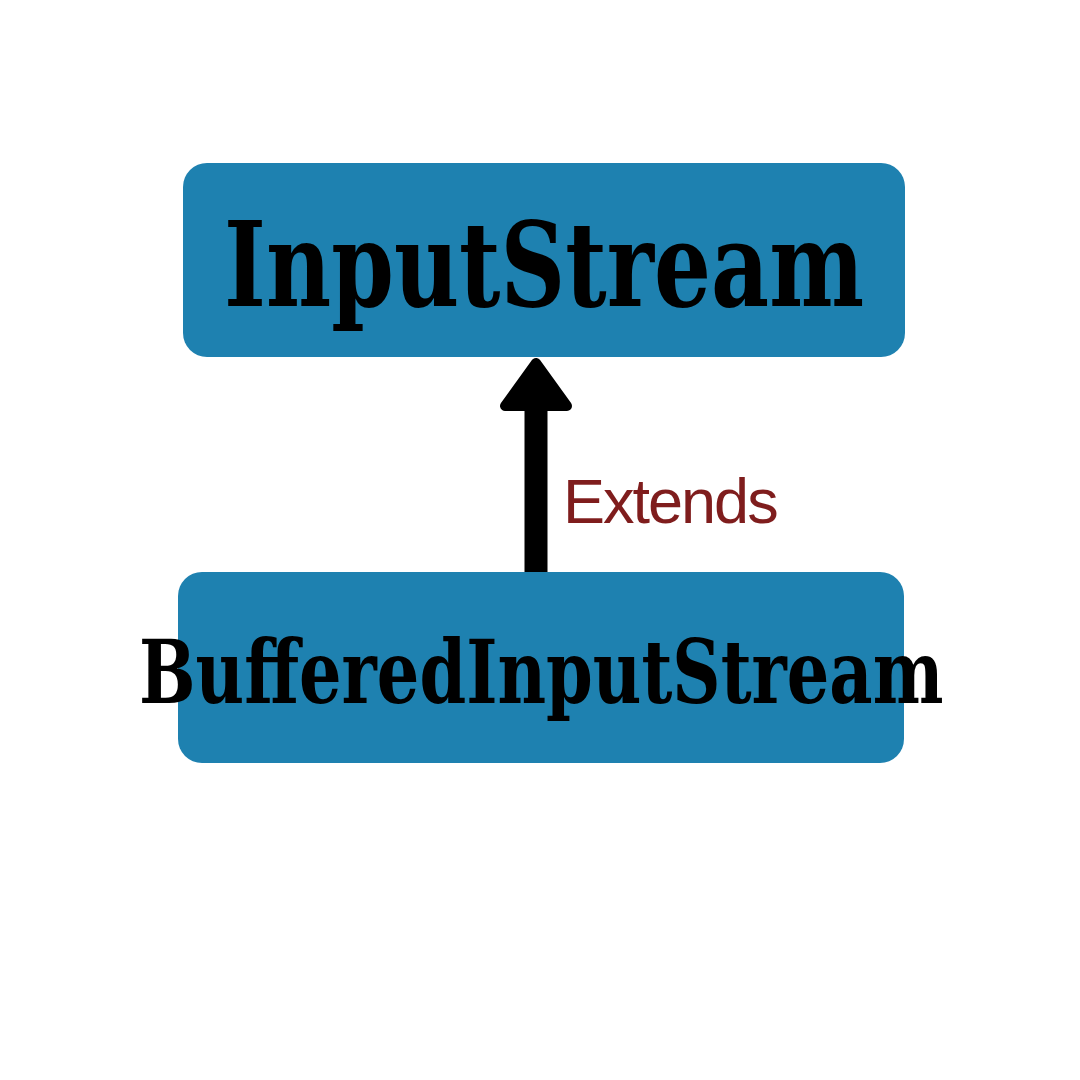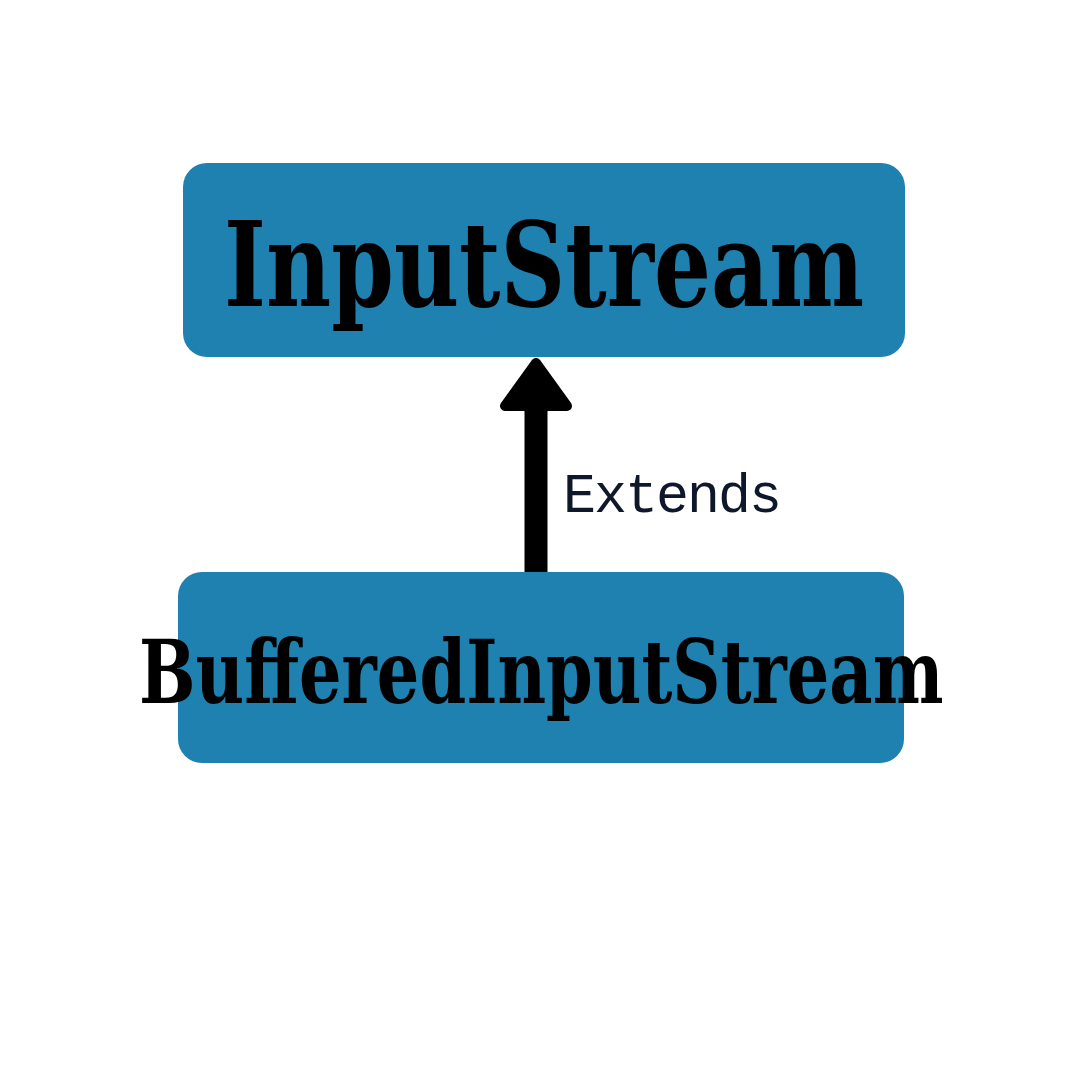--- a/index.html
+++ b/index.html
@@ -57,24 +57,24 @@
     position: absolute;
     left: 495px;
     top: 356px;
     width: 85px;
     height: 235px;
   }
   .edge-label {
     position: absolute;
     left: 563px;
     top: 470px;
-    font-family: Liberation Mono, monospace;
-    font-size: 55px;
+    font-family: Liberation Sans, sans-serif;
+    font-size: 63px;
     line-height: 1;
-    color: #0f172a;
+    color: #7f1d1d;
     white-space: nowrap;
     letter-spacing: -2px;
   }
 </style>
 </head>
 <body>
 
 <div class="canvas">
 
   <div class="class-node node-parent">

